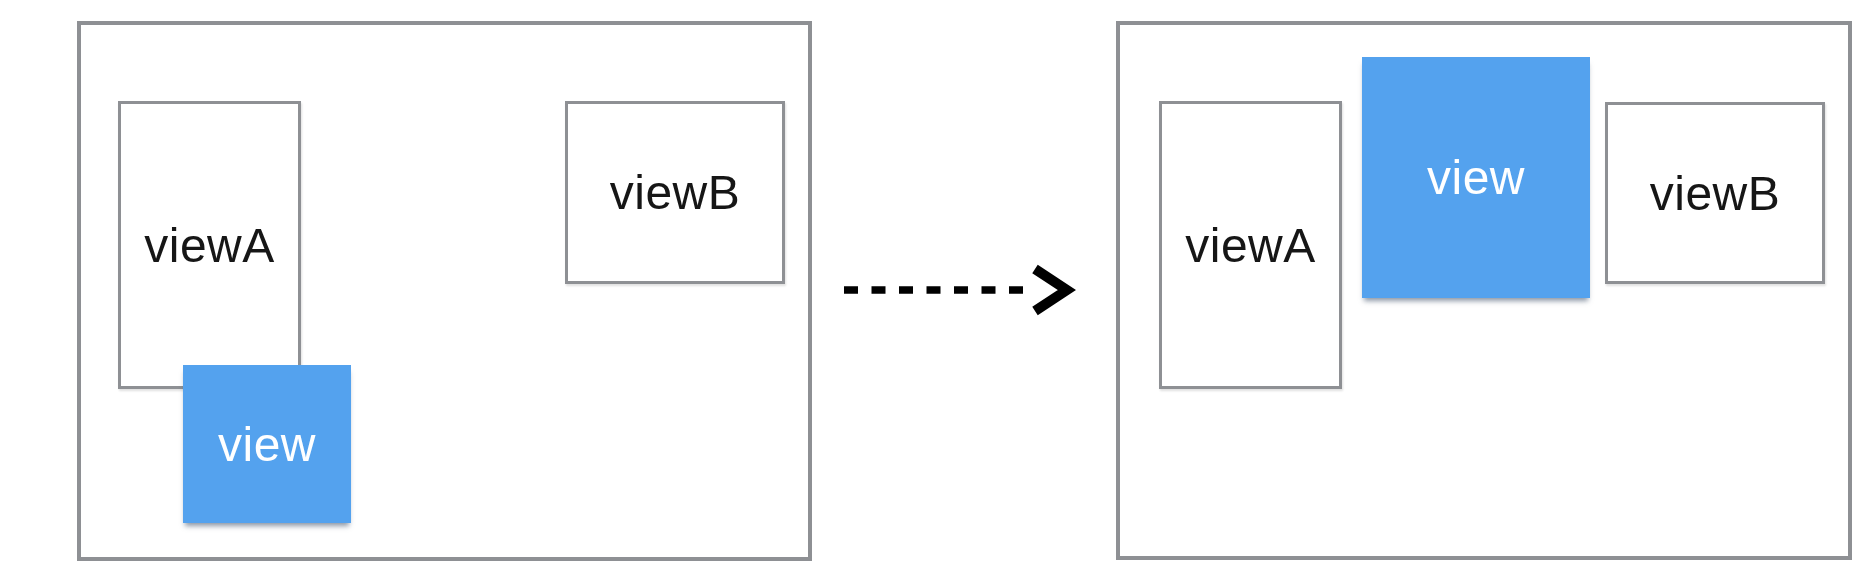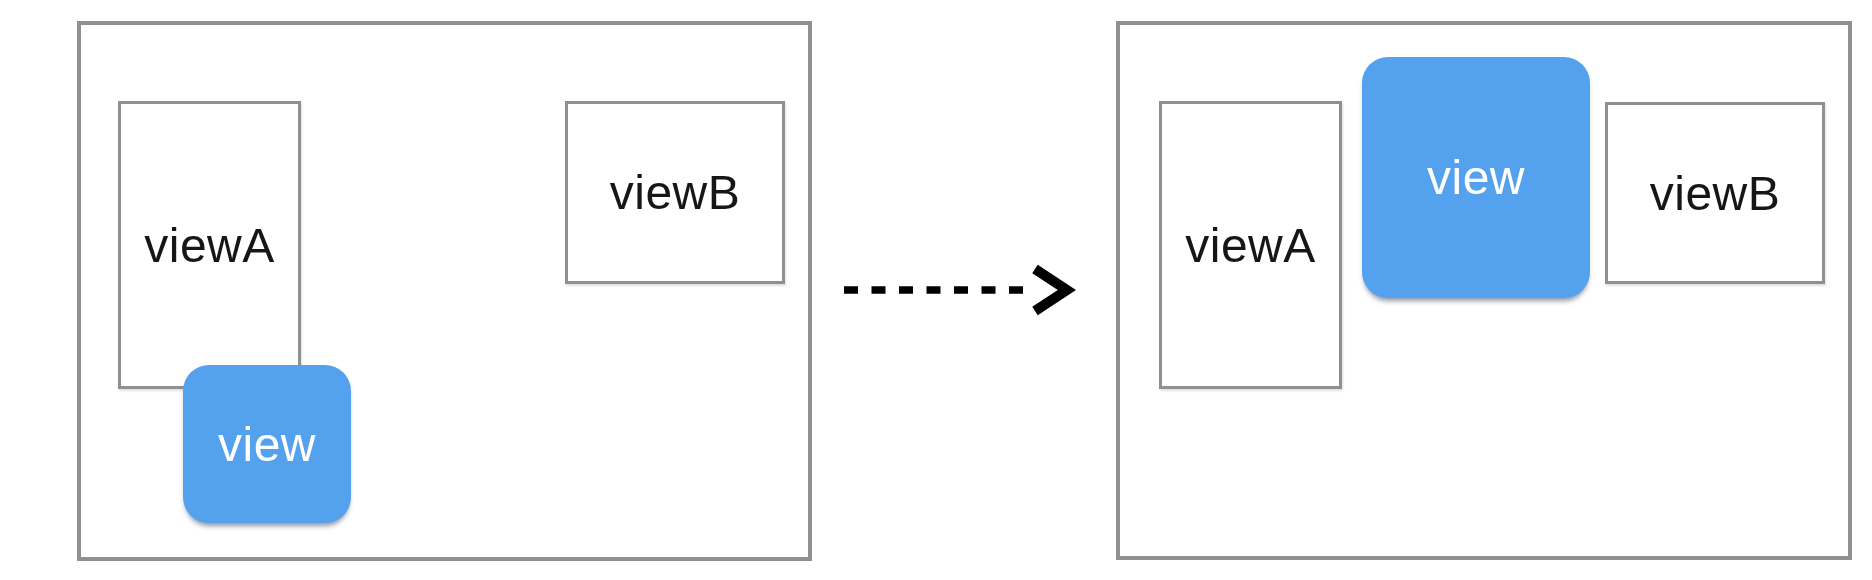--- a/index.html
+++ b/index.html
@@ -43,21 +43,20 @@
     border: 3px solid var(--box-border);
     background: #ffffff;
     color: var(--label-dark);
     box-shadow: 1px 2px 2px rgba(0,0,0,0.12);
     margin-top: 44px;
   }
   .filled {
     background: var(--accent);
     color: var(--label-light);
     box-shadow: 0 5px 5px -2px rgba(50,70,95,0.55);
-    border-radius: 26px;
   }
 
   
   .before .view-a { left: 37px;  top: 32px;  width: 183px; height: 288px; }
   .before .view-b { left: 484px; top: 32px;  width: 220px; height: 183px; }
   .before .view-blue { left: 102px; top: 340px; width: 168px; height: 158px; }
 
   
   .after .view-a { left: 39px;  top: 32px; width: 183px; height: 288px; }
   .after .view-blue { left: 242px; top: 32px; width: 228px; height: 241px; }

